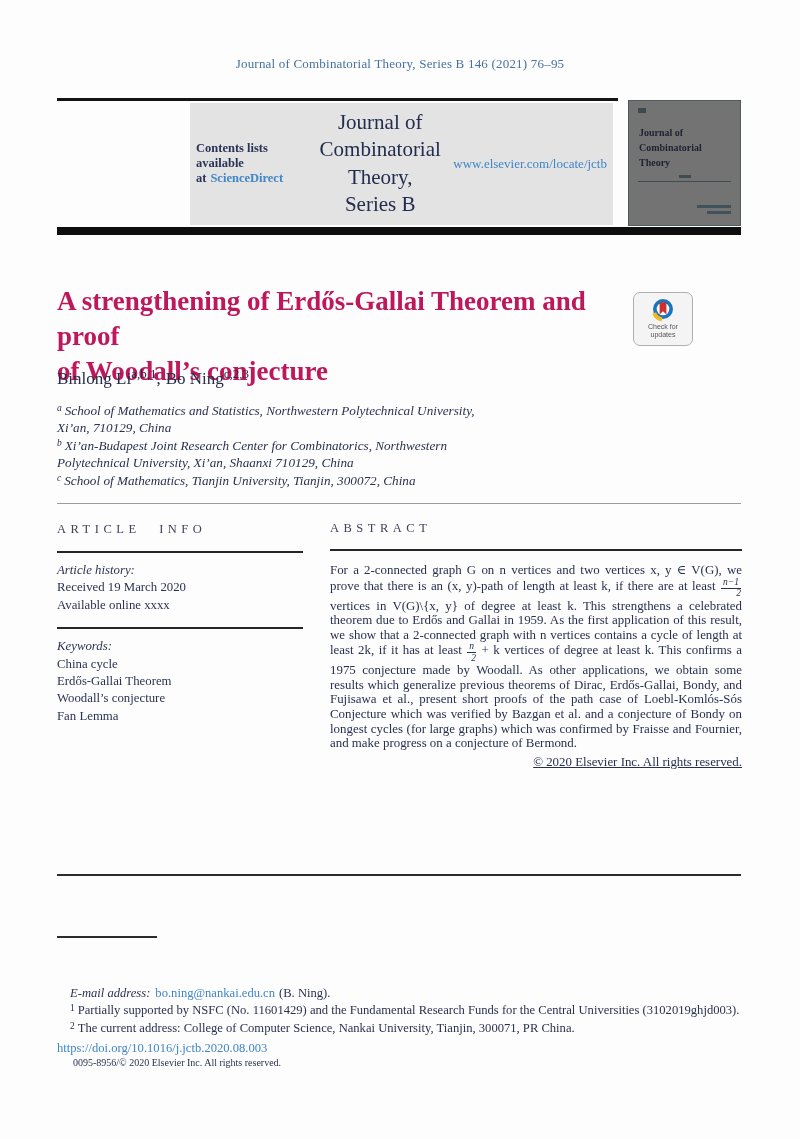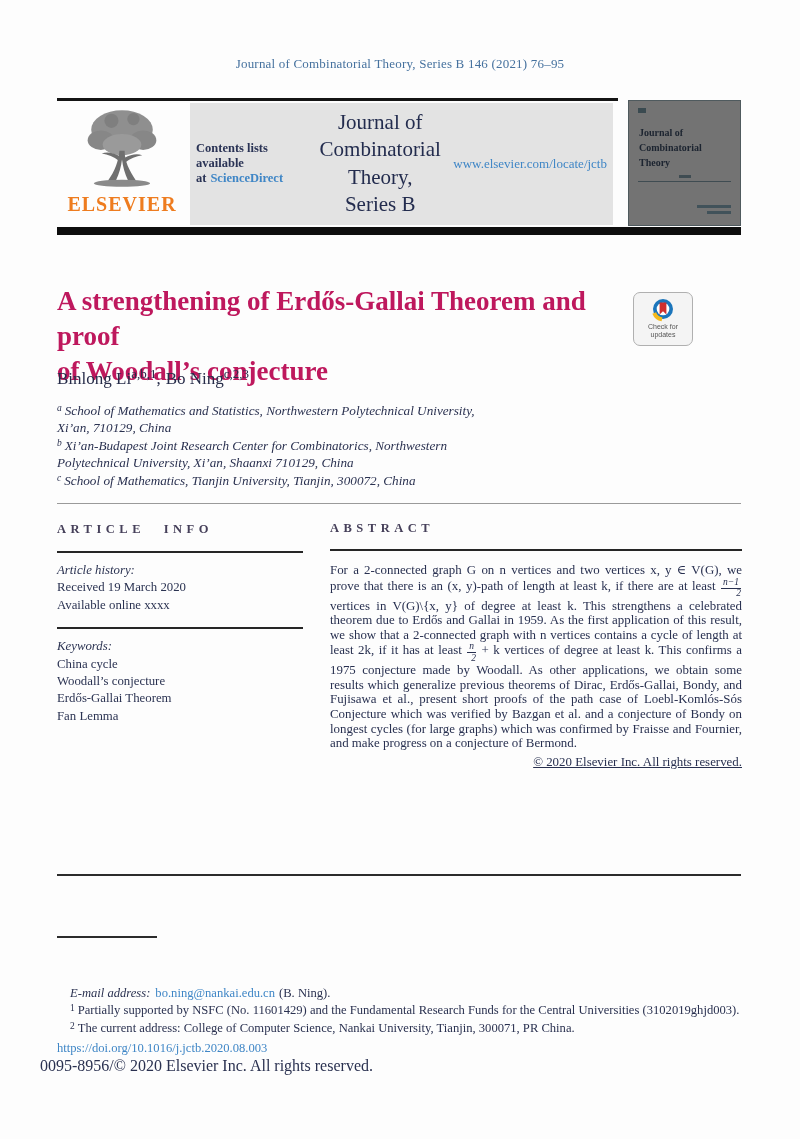--- a/index.html
+++ b/index.html
@@ -48,21 +48,21 @@
   .authors sup { font-size:13px; vertical-align:6px; margin-left:0; }
   .author-sep { margin-right:5px; }
 
   .affiliations { position:absolute; left:57px; top:402px; width:620px; font-size:13.2px; font-style:italic;
     line-height:1.28; color:#2a3150; }
   .affiliations sup { font-size:9.5px; vertical-align:4px; margin-right:3px; font-style:italic; }
   .aff-text { white-space:pre-line;font-family:Liberation Serif, serif; }
 
   .rule-affil { position:absolute; left:57px; top:503px; width:684px; height:1px; background:#9a9a9a; }
 
-  .col-heading { font-size:12.5px; font-weight:bold; color:#46405a; letter-spacing:4.5px; word-spacing:11px; }
+  .col-heading { font-size:12.5px; font-weight:normal; color:#46405a; letter-spacing:4.5px; word-spacing:11px; }
   .thick-rule { border:none; border-top:2px solid #262626; margin:13px 0 9px; }
 
   .info-col { position:absolute; left:57px; top:521px; width:246px; font-size:12.8px; line-height:1.36; }
   .info-label { font-style:italic; }
   .keywords-block div { line-height:1.36; }
 
   .abstract-col { position:absolute; left:330px; top:521px; width:412px; }
   .abstract-text { font-size:12.9px; line-height:1.13; text-align:justify; color:#283050;margin-top:12px; }
   .abstract-copyright { font-size:12.9px; text-align:right; margin-top:4px; color:#283050;text-decoration:underline; }
 
@@ -74,46 +74,31 @@
   .fn-sep { position:absolute; left:57px; top:936px; width:100px; height:2px; background:#2c2c2c; }
 
   .footnotes { position:absolute; left:57px; top:985px; width:684px; font-size:12.6px; line-height:1.38;
     color:#2a3150; text-align:justify; }
   .footnotes p { text-indent:13px; }
   .footnotes sup { font-size:9.5px; vertical-align:3px; margin-right:3px; }
   .email-label { font-style:italic; margin-right:5px; }
   .email-suffix { margin-left:4px; }
 
   .doi-line { position:absolute; left:57px; top:1041px; font-size:12.6px; }
-  .issn-line { position:absolute; left:40px; top:1057px; font-size:16px; color:#2a3150; }
+  .issn-line { position:absolute; left:73px; top:1057px; font-size:10px; color:#2a3150; }
 </style>
 </head>
 <body>
 
 <div class="page">
 
   <div class="header-citation">Journal of Combinatorial Theory, Series B 146 (2021) 76–95</div>
 
   <div class="banner-topbar"></div>
 
-  <div class="logo-block">
-    <svg class="logo-tree" viewBox="0 0 100 100" xmlns="http://www.w3.org/2000/svg">
-      <ellipse cx="50" cy="28" rx="35" ry="22" fill="#8f8f8f"></ellipse>
-      <ellipse cx="26" cy="40" rx="15" ry="11" fill="#878787"></ellipse>
-      <ellipse cx="74" cy="40" rx="15" ry="11" fill="#878787"></ellipse>
-      <ellipse cx="50" cy="45" rx="22" ry="12" fill="#9a9a9a"></ellipse>
-      <circle cx="38" cy="18" r="8" fill="#7f7f7f"></circle>
-      <circle cx="63" cy="16" r="7" fill="#7f7f7f"></circle>
-      <path d="M47 52 C46 64 42 75 34 86 L43 86 C47 78 49 70 50 62 C51 70 53 78 57 86 L66 86 C58 74 53 64 53 52 Z" fill="#6f6f6f"></path>
-      <path d="M47 58 C40 54 33 53 27 55 C34 56 41 59 46 63 Z" fill="#6f6f6f"></path>
-      <path d="M53 60 C60 56 67 55 73 57 C66 58 59 61 54 65 Z" fill="#6f6f6f"></path>
-      <ellipse cx="50" cy="89" rx="32" ry="4" fill="#8a8a8a"></ellipse>
-    </svg>
-    <div class="elsevier-wordmark">ELSEVIER</div>
-  </div>
 
   <div class="banner-gray">
     <div class="contents-line">
       <span>Contents lists available at</span><span class="link">ScienceDirect</span>
     </div>
     <div class="banner-journal-title">Journal of Combinatorial Theory,
 Series B</div>
     <div class="banner-url link">www.elsevier.com/locate/jctb</div>
   </div>
 
@@ -161,22 +146,22 @@
   <div class="info-col">
     <div class="col-heading">ARTICLE INFO</div>
     <hr class="thick-rule">
     <div class="info-label">Article history:</div>
     <div>Received 19 March 2020</div>
     <div>Available online xxxx</div>
     <hr class="thick-rule">
     <div class="keywords-block">
       <div class="info-label">Keywords:</div>
       <div>China cycle</div>
+      <div>Erdős-Gallai Theorem</div>
       <div>Woodall’s conjecture</div>
-      <div>Erdős-Gallai Theorem</div>
       <div>Fan Lemma</div>
     </div>
   </div>
 
   <div class="abstract-col">
     <div class="col-heading">ABSTRACT</div>
     <hr class="thick-rule">
     <p class="abstract-text"><span>For a 2-connected graph G on n vertices and two vertices x, y ∈ V(G), we prove that there is an (x, y)-path of length at least k, if there are at least </span><span class="frac"><span class="num">n−1</span><span class="den">2</span></span><span> vertices in V(G)\{x, y} of degree at least k. This strengthens a celebrated theorem due to Erdős and Gallai in 1959. As the first application of this result, we show that a 2-connected graph with n vertices contains a cycle of length at least 2k, if it has at least </span><span class="frac"><span class="num">n</span><span class="den">2</span></span><span> + k vertices of degree at least k. This confirms a 1975 conjecture made by Woodall. As other applications, we obtain some results which generalize previous theorems of Dirac, Erdős-Gallai, Bondy, and Fujisawa et al., present short proofs of the path case of Loebl-Komlós-Sós Conjecture which was verified by Bazgan et al. and a conjecture of Bondy on longest cycles (for large graphs) which was confirmed by Fraisse and Fournier, and make progress on a conjecture of Bermond.</span></p>
     <div class="abstract-copyright">© 2020 Elsevier Inc. All rights reserved.</div>
   </div>

